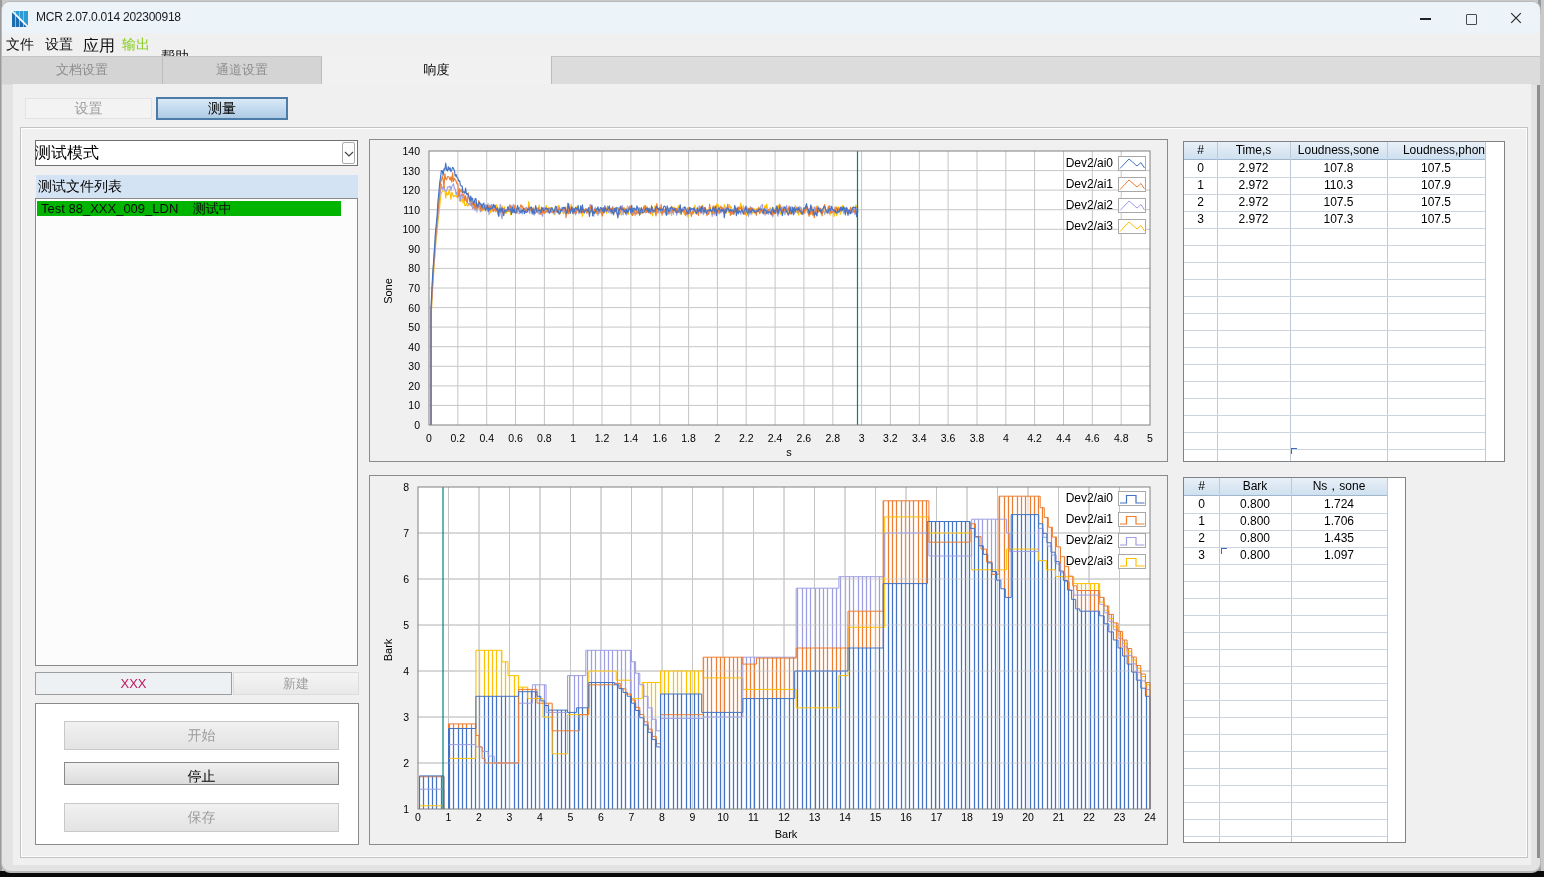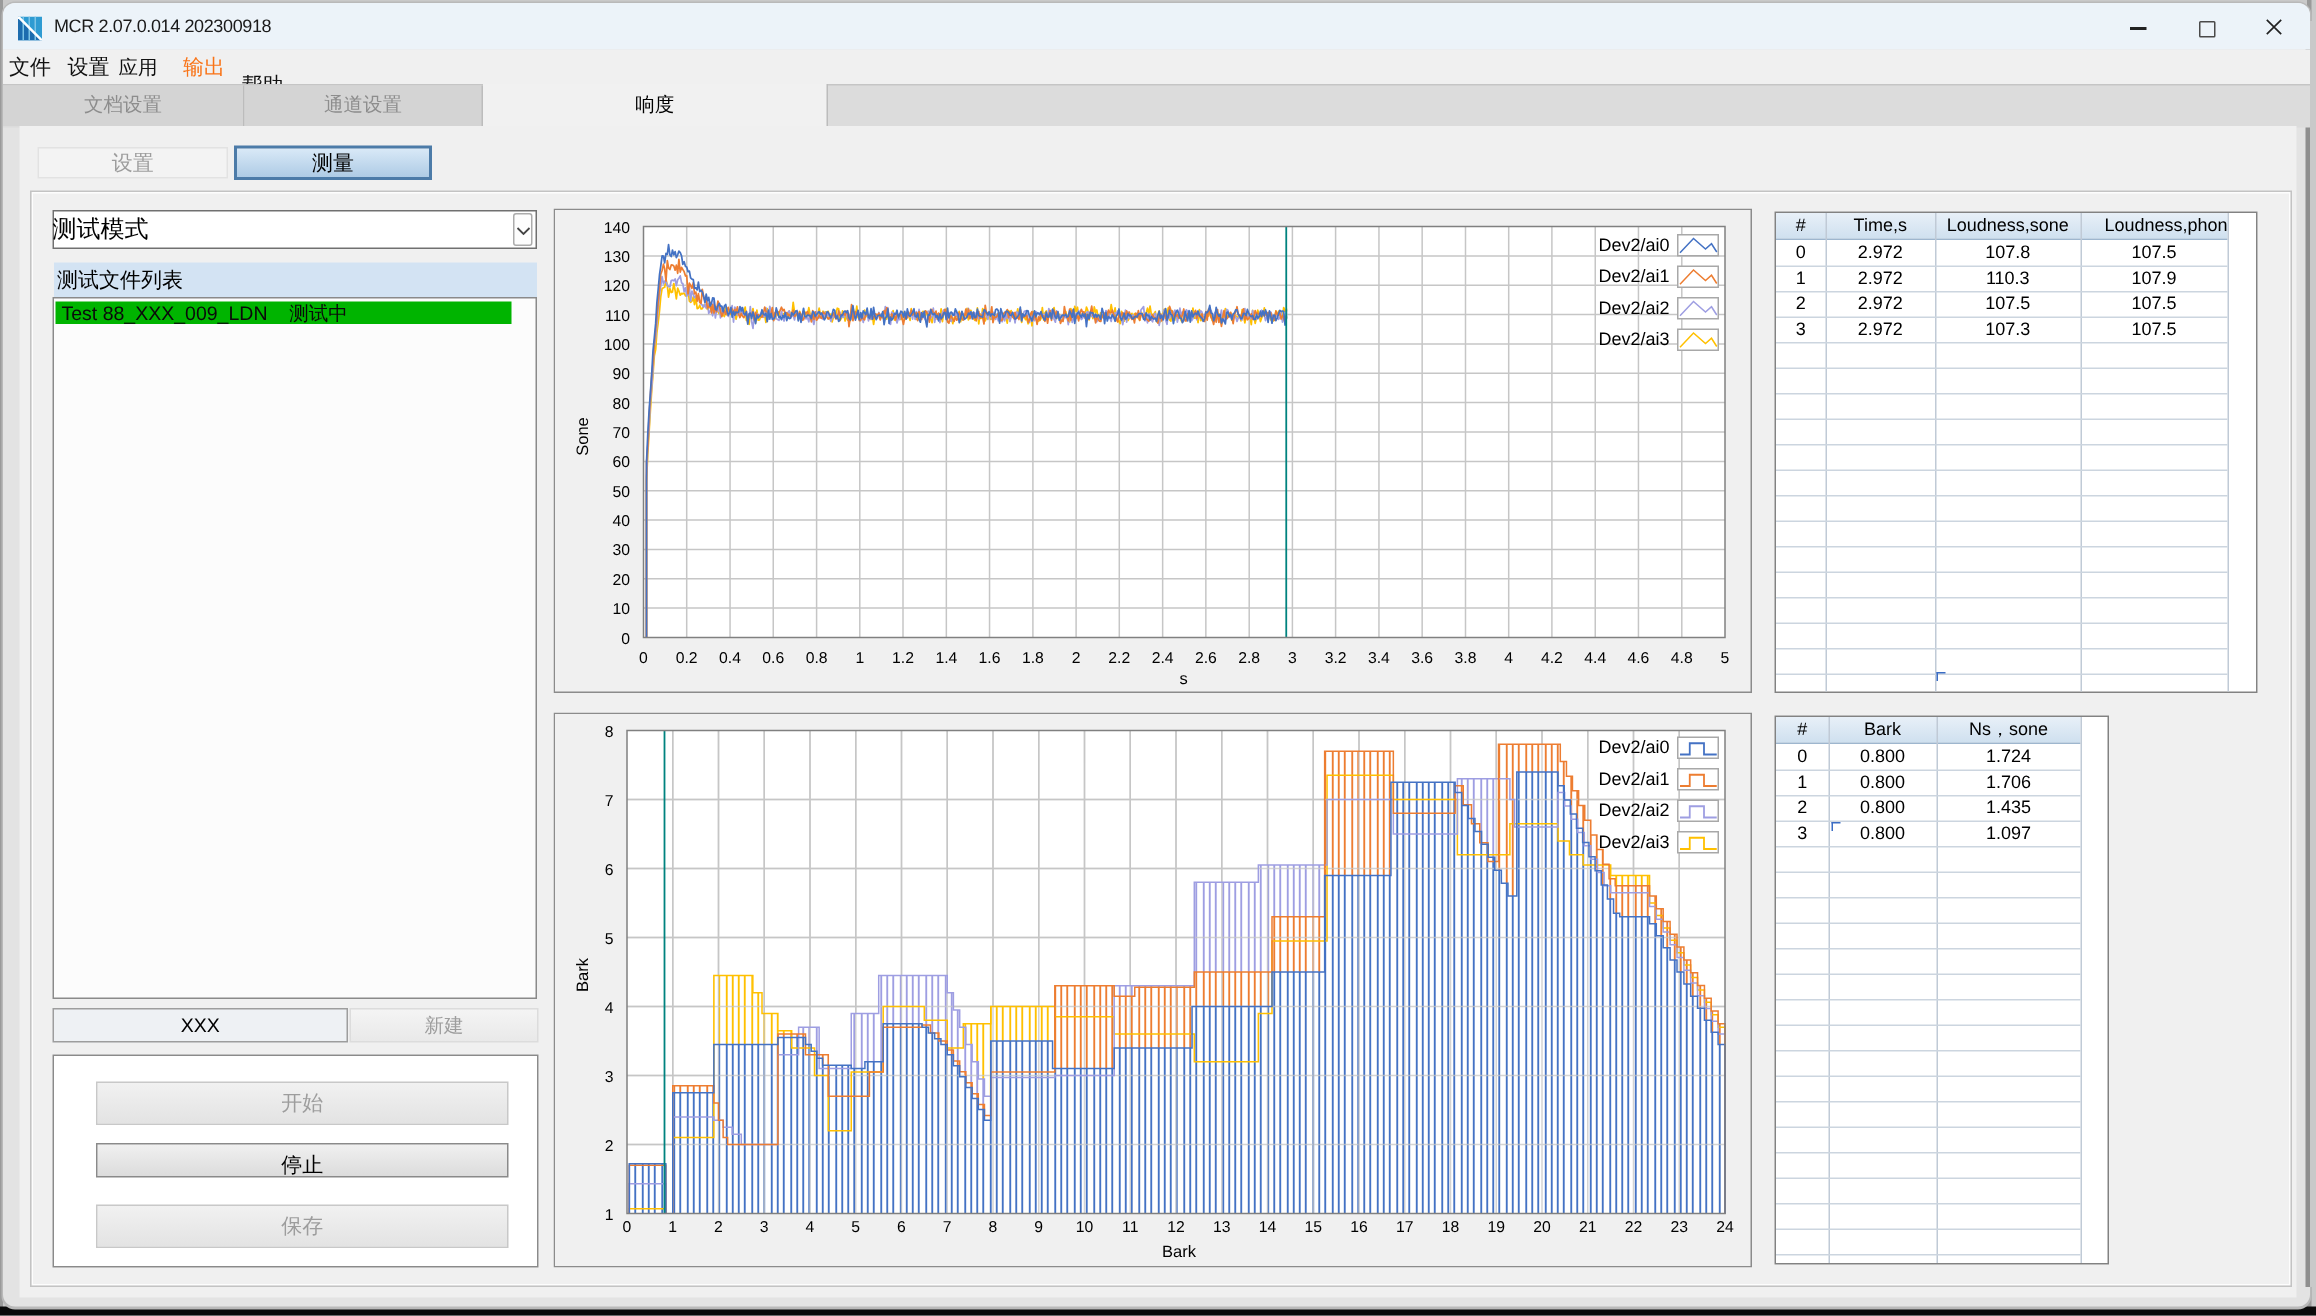--- a/index.html
+++ b/index.html
@@ -28,41 +28,41 @@
 </svg>
 <div style="position:absolute;left:36px;top:10px;font-size:12px;letter-spacing:-0.25px;color:#1a1a1a">MCR 2.07.0.014 202300918</div>
 <div style="position:absolute;left:1420px;top:18px;width:11px;height:1.5px;background:#222"></div>
 <div style="position:absolute;left:1466px;top:14px;width:9px;height:9px;border:1px solid #4a4a4a;border-radius:1px"></div>
 <svg width="12" height="12" viewBox="0 0 12 12" style="position:absolute;left:1510px;top:12px" xmlns="http://www.w3.org/2000/svg">
 <path d="M1.2,1.2 L10.8,10.8 M10.8,1.2 L1.2,10.8" stroke="#222" stroke-width="1.1"></path>
   </svg>
 <div style="position:absolute;left:2px;top:33px;width:1538px;height:23px;background:#f0f0f0"></div>
 <div style="position:absolute;left:2px;top:36px;width:36px;height:18px;font-size:14px;color:#111;text-align:center">文件</div>
 <div style="position:absolute;left:41px;top:36px;width:36px;height:18px;font-size:14px;color:#111;text-align:center">设置</div>
-<div style="position:absolute;left:79px;top:36px;width:36px;height:18px;font-size:13px;color:#111;text-align:left">应用</div>
-<div style="position:absolute;left:118px;top:36px;width:36px;height:18px;font-size:14px;color:#f97316;text-align:center">输出</div>
+<div style="position:absolute;left:79px;top:36px;width:36px;height:18px;font-size:16px;color:#111;text-align:right">应用</div>
+<div style="position:absolute;left:118px;top:36px;width:36px;height:18px;font-size:14px;color:#84cc16;text-align:center">输出</div>
 <div style="position:absolute;left:157px;top:48px;width:36px;height:18px;font-size:14px;color:#111;text-align:center">帮助</div>
 <div style="position:absolute;left:2px;top:56px;width:1538px;height:28px;background:#dcdcdc;border-top:1px solid #c5c5c5"></div>
 <div style="position:absolute;left:2px;top:57px;width:161px;height:27px;background:#d4d4d4;border-right:1px solid #bcbcbc;box-sizing:border-box;font-size:13px;color:#8d8d8d;text-align:center;line-height:26px">文档设置</div>
 <div style="position:absolute;left:163px;top:57px;width:159px;height:27px;background:#d4d4d4;border-right:1px solid #bcbcbc;box-sizing:border-box;font-size:13px;color:#8d8d8d;text-align:center;line-height:26px">通道设置</div>
 <div style="position:absolute;left:322px;top:56px;width:230px;height:28px;background:#f1f1f1;border-right:1px solid #bcbcbc;box-sizing:border-box;font-size:13px;color:#000;text-align:center;line-height:27px">响度</div>
 <div style="position:absolute;left:13px;top:84px;width:1518px;height:781px;background:#f0f0f0"></div>
 <div style="position:absolute;left:25px;top:98px;width:127px;height:21px;background:#f3f3f3;border:1px solid #e2e2e2;box-sizing:border-box;font-size:14px;color:#9d9d9d;text-align:center;line-height:19px">设置</div>
 <div style="position:absolute;left:156px;top:97px;width:132px;height:23px;background:linear-gradient(#d9e9f7,#aecbe5);border:2px solid #4c7ba8;box-sizing:border-box;font-size:14px;color:#000;text-align:center;line-height:19px">测量</div>
 <div style="position:absolute;left:20px;top:127px;width:1508px;height:731px;border:1px solid #c3c3c3;box-shadow:inset 0 0 0 1px #fdfdfd;box-sizing:border-box"></div>
 <div style="position:absolute;left:35px;top:140px;width:323px;height:26px;background:#fff;border:1px solid #707070;box-sizing:border-box"></div>
 <div style="position:absolute;left:35px;top:143px;width:314px;font-size:16px;color:#000;text-align:left">测试模式</div>
 <div style="position:absolute;left:342px;top:142px;width:13px;height:22px;background:#fdfdfd;border:1px solid #ababab;border-radius:2px;box-sizing:border-box"></div>
 <svg width="10" height="6" viewBox="0 0 10 6" style="position:absolute;left:344px;top:151px" xmlns="http://www.w3.org/2000/svg">
 <path d="M1,1 L5,5 L9,1" fill="none" stroke="#454545" stroke-width="1.2"></path>
   </svg>
 <div style="position:absolute;left:36px;top:175px;width:322px;height:23px;background:#d3e3f3;font-size:14px;color:#000;line-height:22px;padding-left:2px;box-sizing:border-box">测试文件列表</div>
 <div style="position:absolute;left:35px;top:198px;width:323px;height:468px;background:#fcfcfc;border:1px solid #8a8a8a;box-sizing:border-box"></div>
 <div style="position:absolute;left:37px;top:201px;width:304px;height:15px;background:#00b400;font-size:13px;color:#0a0a0a;line-height:15px;padding-left:4px;box-sizing:border-box">Test 88_XXX_009_LDN&nbsp;&nbsp;&nbsp;&nbsp;测试中</div>
-<div style="position:absolute;left:35px;top:672px;width:197px;height:23px;background:#eef1f4;border:1px solid #9d9d9d;box-sizing:border-box;font-size:13px;color:#000000;text-align:center;line-height:21px">XXX</div>
+<div style="position:absolute;left:35px;top:672px;width:197px;height:23px;background:#eef1f4;border:1px solid #9d9d9d;box-sizing:border-box;font-size:13px;color:#be185d;text-align:center;line-height:21px">XXX</div>
 <div style="position:absolute;left:233px;top:672px;width:126px;height:23px;background:linear-gradient(#f4f4f4,#e9e9e9);border:1px solid #dcdcdc;box-sizing:border-box;font-size:13px;color:#9d9d9d;text-align:center;line-height:21px">新建</div>
 <div style="position:absolute;left:35px;top:703px;width:324px;height:142px;background:#fff;border:1px solid #8a8a8a;box-sizing:border-box"></div>
 <div style="position:absolute;left:64px;top:721px;width:275px;height:29px;background:linear-gradient(#f1f1f1,#e3e3e3);border:1px solid #c8c8c8;box-sizing:border-box;font-size:14px;color:#9d9d9d;text-align:center;line-height:27px">开始</div>
 <div style="position:absolute;left:64px;top:762px;width:275px;height:23px;background:linear-gradient(#f0f0f0,#dcdcdc);border:1px solid #8a8a8a;box-sizing:border-box;font-size:14px;color:#000;text-align:center;line-height:27px">停止</div>
 <div style="position:absolute;left:64px;top:803px;width:275px;height:29px;background:linear-gradient(#f1f1f1,#e3e3e3);border:1px solid #c8c8c8;box-sizing:border-box;font-size:14px;color:#9d9d9d;text-align:center;line-height:27px">保存</div>
 <svg width="799" height="323" viewBox="369 139 799 323" xmlns="http://www.w3.org/2000/svg" style="position:absolute;left:369px;top:139px">
 <rect x="369.5" y="139.5" width="798" height="322" fill="#f0f0f0" stroke="#8b8b8b"></rect>
 <rect x="429.0" y="151.0" width="721.0" height="274.0" fill="#ffffff"></rect>
 <g stroke="#c6c6c6" stroke-width="1">
 <line x1="457.8" y1="151.0" x2="457.8" y2="425.0"></line>

